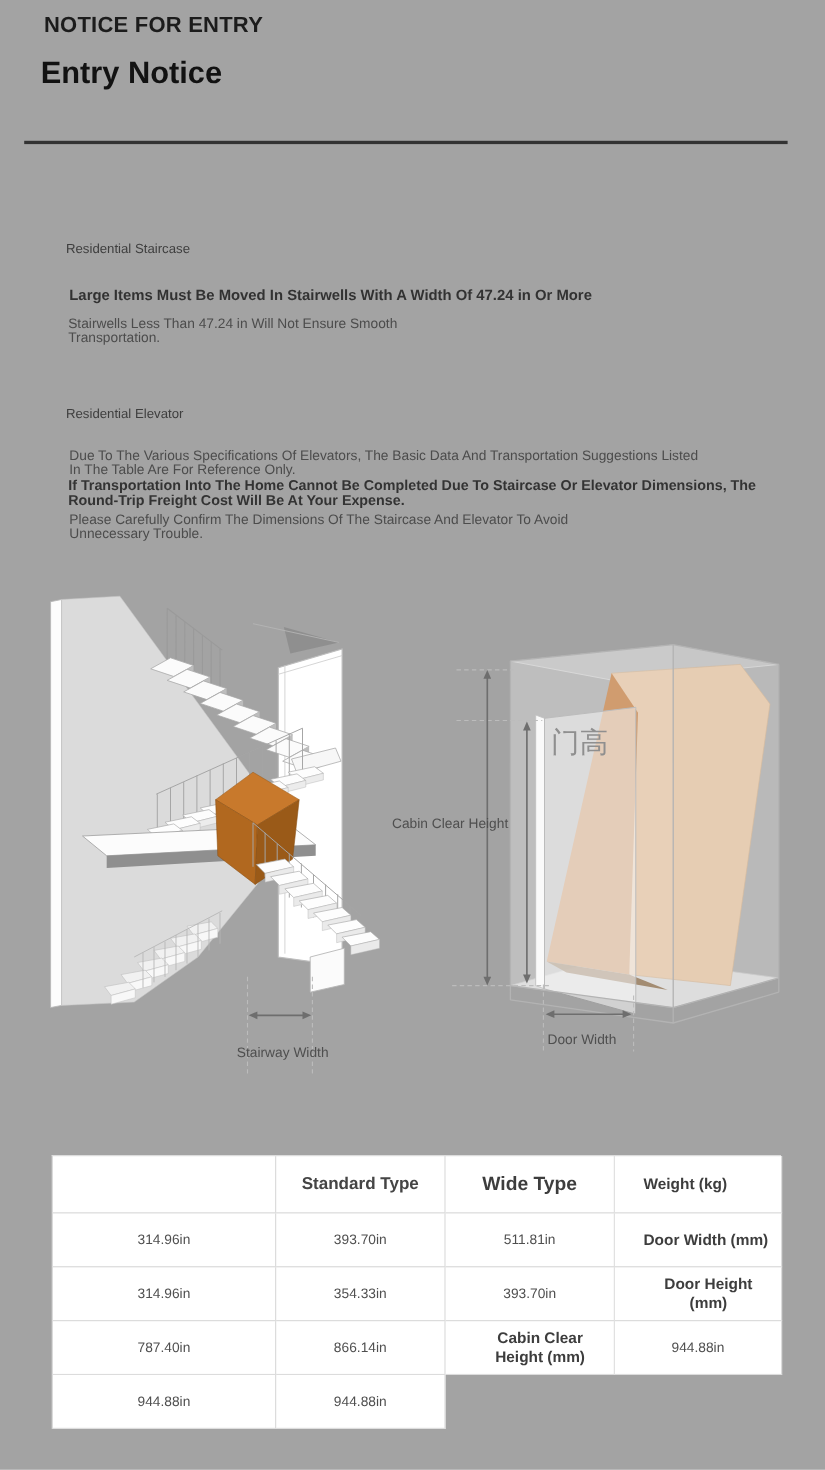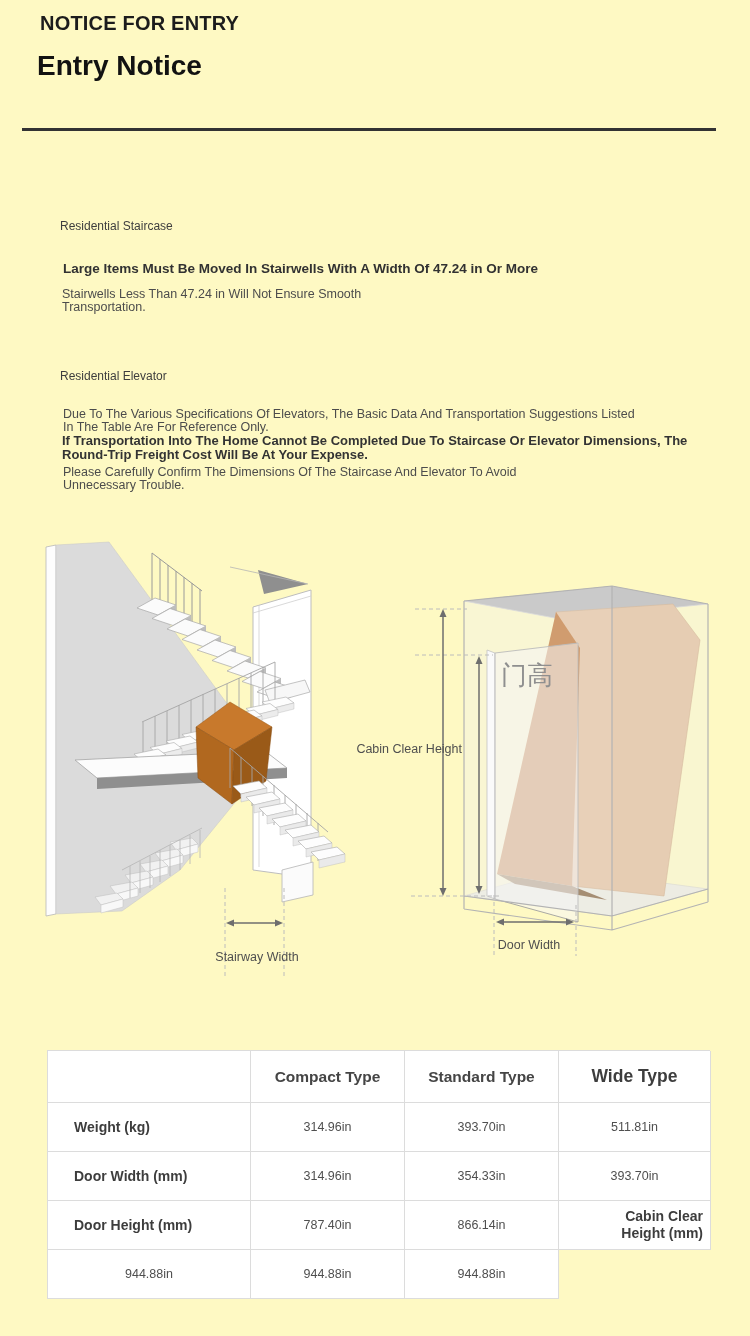--- a/index.html
+++ b/index.html
@@ -1,17 +1,17 @@
 <!DOCTYPE html>
 <html><head>
 <meta charset="utf-8">
 <style>
   * { margin:0; padding:0; box-sizing:border-box; }
   body { font-family:"Liberation Sans", sans-serif; background:#ffffff; }
-  .page { position:relative; width:750px; height:1336px; background:#fef9c3; overflow:hidden; }
+  .page { position:relative; width:750px; height:1336px; background:#a3a3a3; overflow:hidden; }
   .abs { position:absolute; }
 
   .eyebrow { left:40px; top:12px; font-size:20px; font-weight:bold; color:#1c1c1c; letter-spacing:.2px; }
   .title   { left:37px; top:50px; font-size:28px; font-weight:bold; color:#121212; }
   .rule    { left:22px; top:128px; width:694px; height:3px; background:#333333; }
 
   .sec-head { font-size:12px; color:#3e3e3e; font-weight:400; }
   .lead  { font-size:13.5px; font-weight:bold; color:#323232; }
   .body-txt { font-size:12.5px; color:#4c4c4c; line-height:13px; }
   .body-bold { font-size:13px; font-weight:bold; color:#333333; line-height:14px; }
@@ -21,21 +21,21 @@
   
   .spec-table { left:47px; top:1050px; width:663px;
     display:grid; grid-template-columns:203px 154px 154px 152px;
     grid-template-rows:52px 49px 49px 49px 49px;
     border-top:1px solid #dcdcdc; border-left:1px solid #dcdcdc; }
   .spec-table > div { border-right:1px solid #dcdcdc; border-bottom:1px solid #dcdcdc;
     display:flex; align-items:center; justify-content:center; background:#fff; }
   .th { font-size:15.5px; font-weight:bold; color:#454545; }
   .th.wide { font-size:17.5px; color:#3d3d3d; }
   .rowlabel { justify-content:flex-start !important; padding-left:26px; padding-right:7px;
-    font-size:14px; font-weight:bold; color:#3d3d3d; line-height:17px; text-align:right; }
+    font-size:14px; font-weight:bold; color:#3d3d3d; line-height:17px; text-align:center; }
   .val { font-size:12.5px; color:#4f4f4f; }
 </style>
 </head>
 <body>
 
 <div class="page">
 
   <div class="abs eyebrow">NOTICE FOR ENTRY</div>
   <div class="abs title">Entry Notice</div>
   <div class="abs rule"></div>
@@ -267,21 +267,20 @@
 
     <line x1="148" y1="344" x2="212" y2="344" stroke="#6e6e6e" stroke-width="1.5"></line>
     <polygon points="141,344 149,340.5 149,347.5" fill="#6e6e6e"></polygon>
     <polygon points="219,344 211,340.5 211,347.5" fill="#6e6e6e"></polygon>
   </svg>
   <div class="abs diagram-label" style="left:352px;top:742px;width:110px;text-align:right;">Cabin Clear Height</div>
   <div class="abs diagram-label" style="left:469px;top:938px;width:120px;text-align:center;">Door Width</div>
 
   <div class="abs spec-table">
     <div class="th"></div>
-    <div class="th">Compact Type</div>
     <div class="th">Standard Type</div>
     <div class="th wide">Wide Type</div>
 
     <div class="rowlabel">Weight (kg)</div>
     <div class="val">314.96in</div>
     <div class="val">393.70in</div>
     <div class="val">511.81in</div>
 
     <div class="rowlabel">Door Width (mm)</div>
     <div class="val">314.96in</div>

